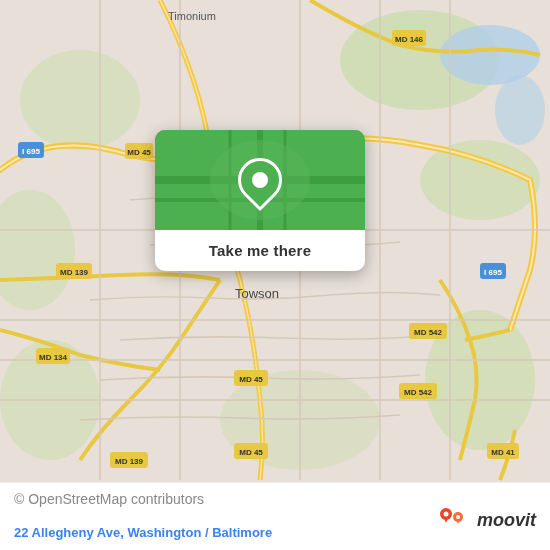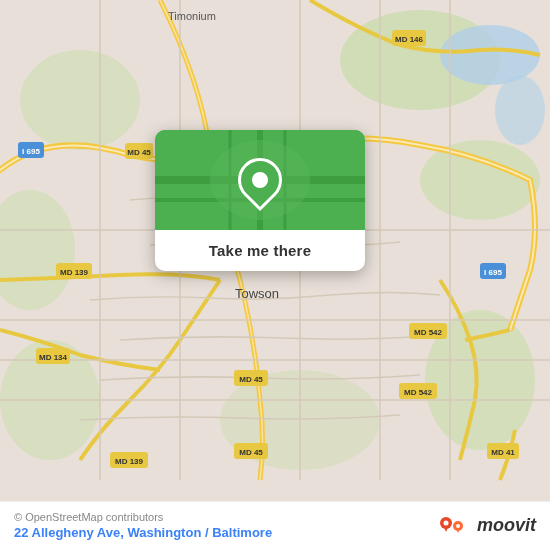--- a/index.html
+++ b/index.html
@@ -116,29 +116,29 @@
       flex-direction: column;
     }
 
     #address-text {
       font-size: 13px;
       font-weight: 600;
       color: #3b82f6;
     }
 
     #copyright-text {
-      font-size: 11px;
+      font-size: 14px;
       color: #888;
-      margin-bottom: 2px;
+      margin-bottom: 18px;
     }
 
     
     #moovit-logo {
       display: flex;
-      align-items: center;
+      align-items: flex-end;
       gap: 11px;
     }
 
     .moovit-text {
       font-size: 18px;
       font-weight: 700;
       color: #333;
       font-style: italic;
     }
   </style>

